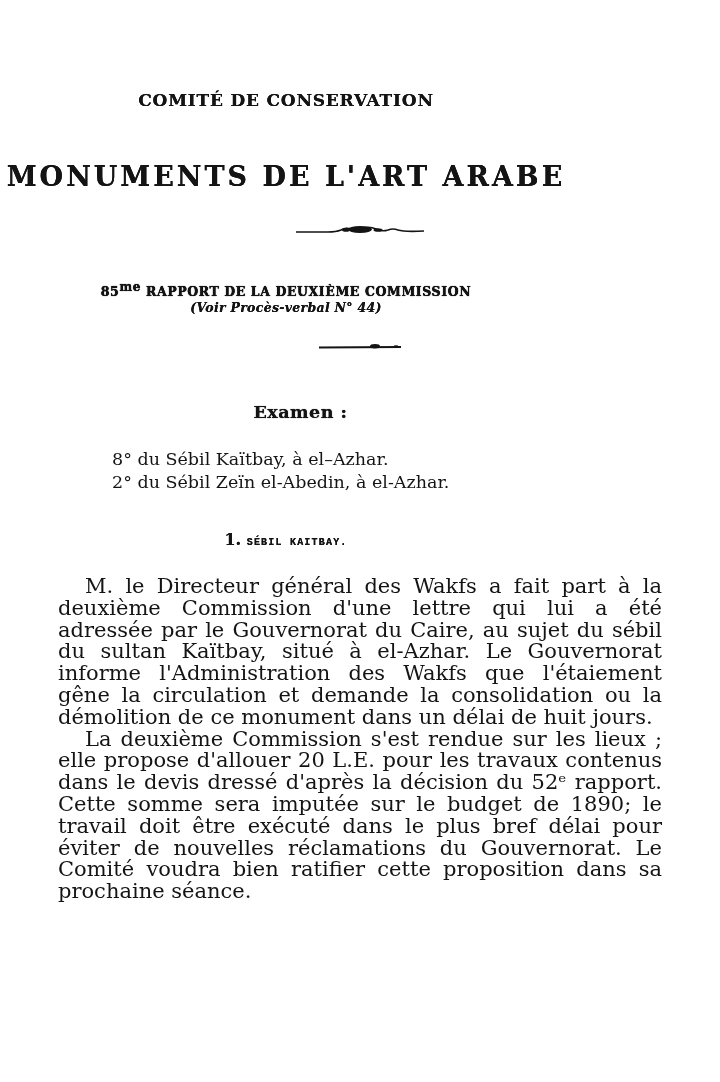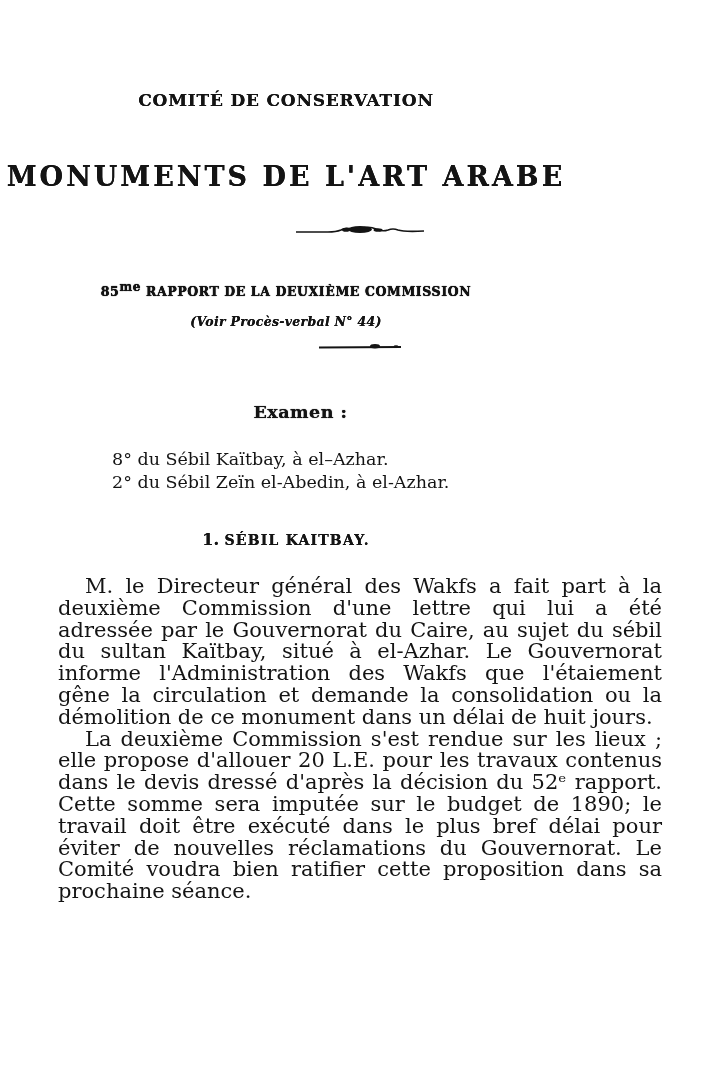--- a/index.html
+++ b/index.html
@@ -54,21 +54,20 @@
     text-shadow: 0 0 1px #000, 0 0 0.5px #000;
   }
   .report-heading sup { font-size: 12px; }
   .report-subheading {
     top: 300px;
     font-size: 12.5px;
     font-weight: bold;
     font-style: italic;
     letter-spacing: 0.3px;
     text-shadow: 0 0 0.5px #000;
-    margin-top: 14px;
   }
   .short-rule-wrap {
     position: absolute;
     top: 343px; left: 0; width: 720px;
     text-align: center;
   }
   .examen-heading {
     top: 402px;
     font-size: 17.5px;
     font-weight: bold;
@@ -83,22 +82,23 @@
     line-height: 23px;
     list-style: none;
   }
   .section-heading {
     top: 530px;
     font-size: 16px;
     font-weight: bold;
     text-shadow: 0 0 0.5px #000;
   }
   .section-heading .sc {
-    font-size: 14px;
+    font-size: 10px;
     letter-spacing: 1.2px;
+    font-family: Liberation Mono, monospace;
   }
   .body-text {
     position: absolute;
     top: 576px; left: 58px; width: 604px;
     font-size: 21px;
     line-height: 21.8px;
     text-align: justify;
   }
   .body-text p { text-indent: 27px; }
   .divider-svg { display: inline-block; vertical-align: top; }

